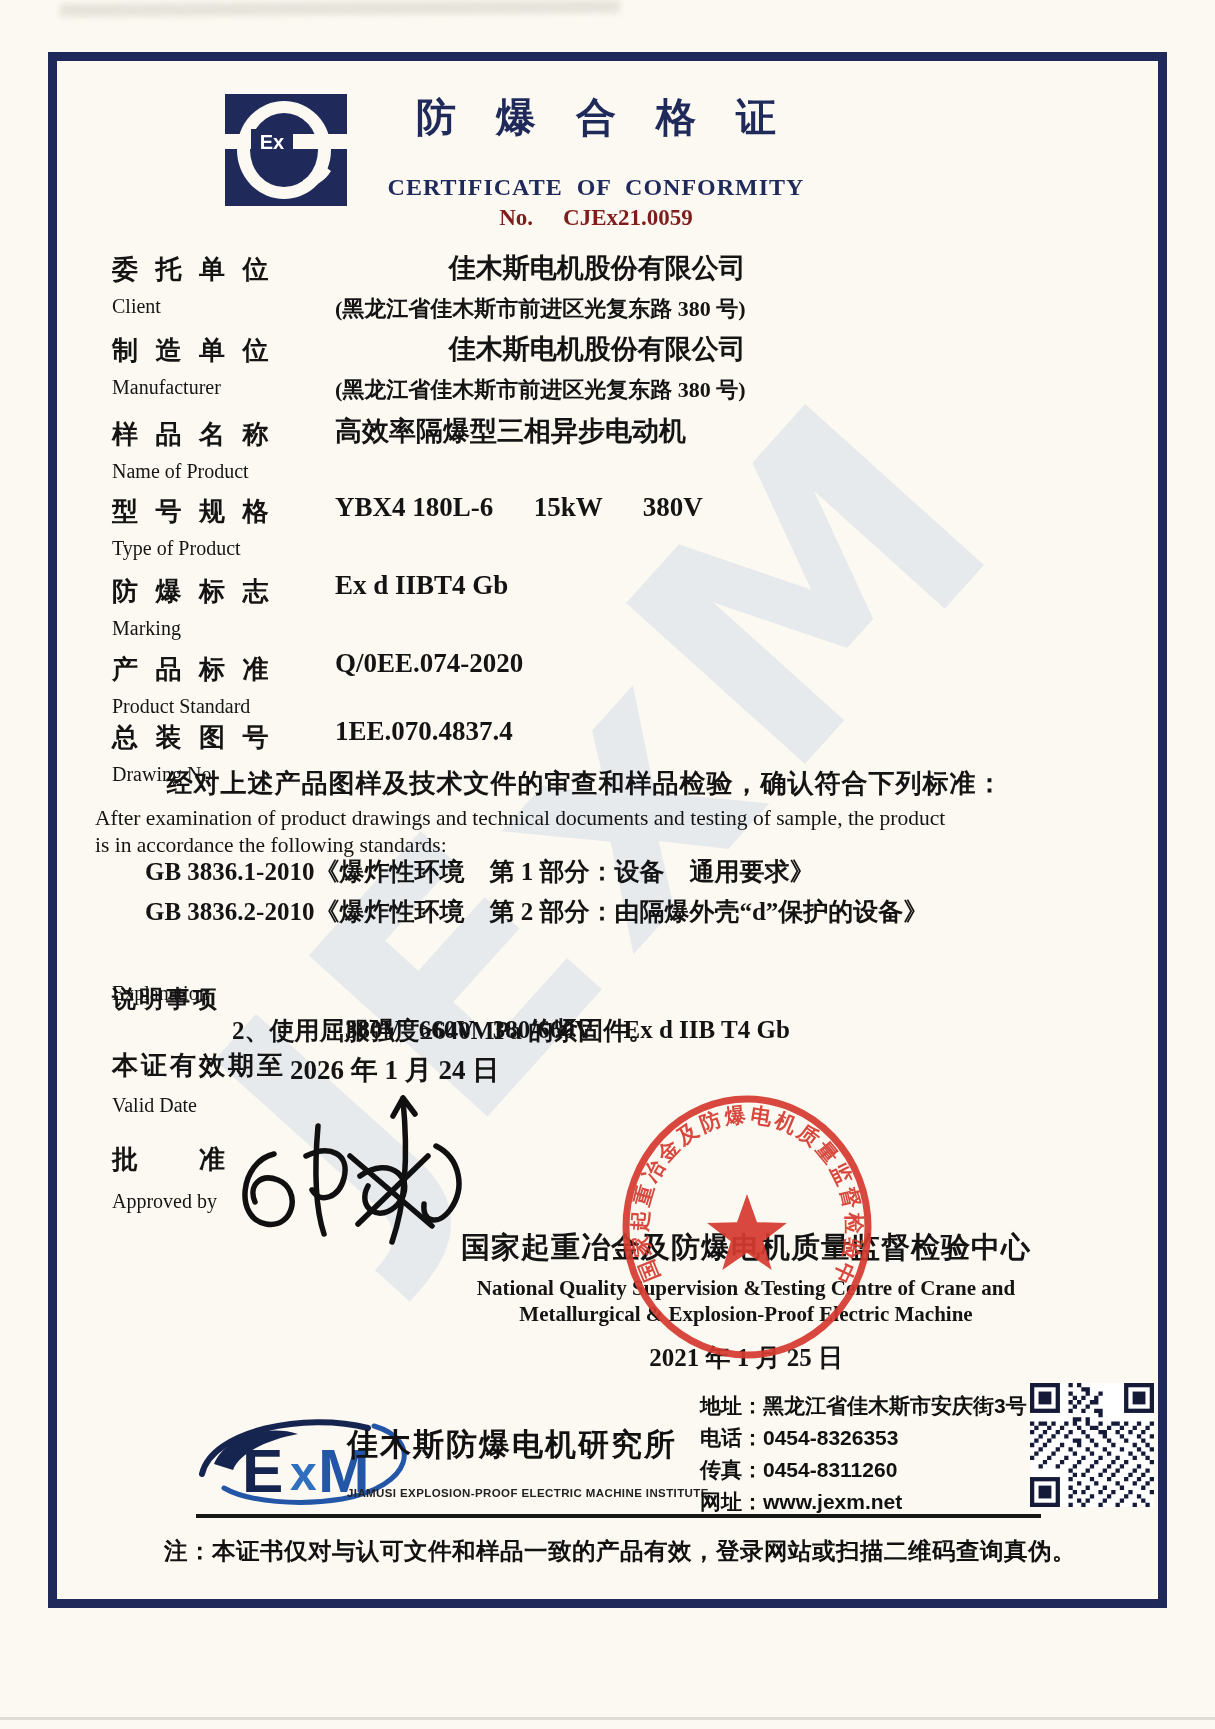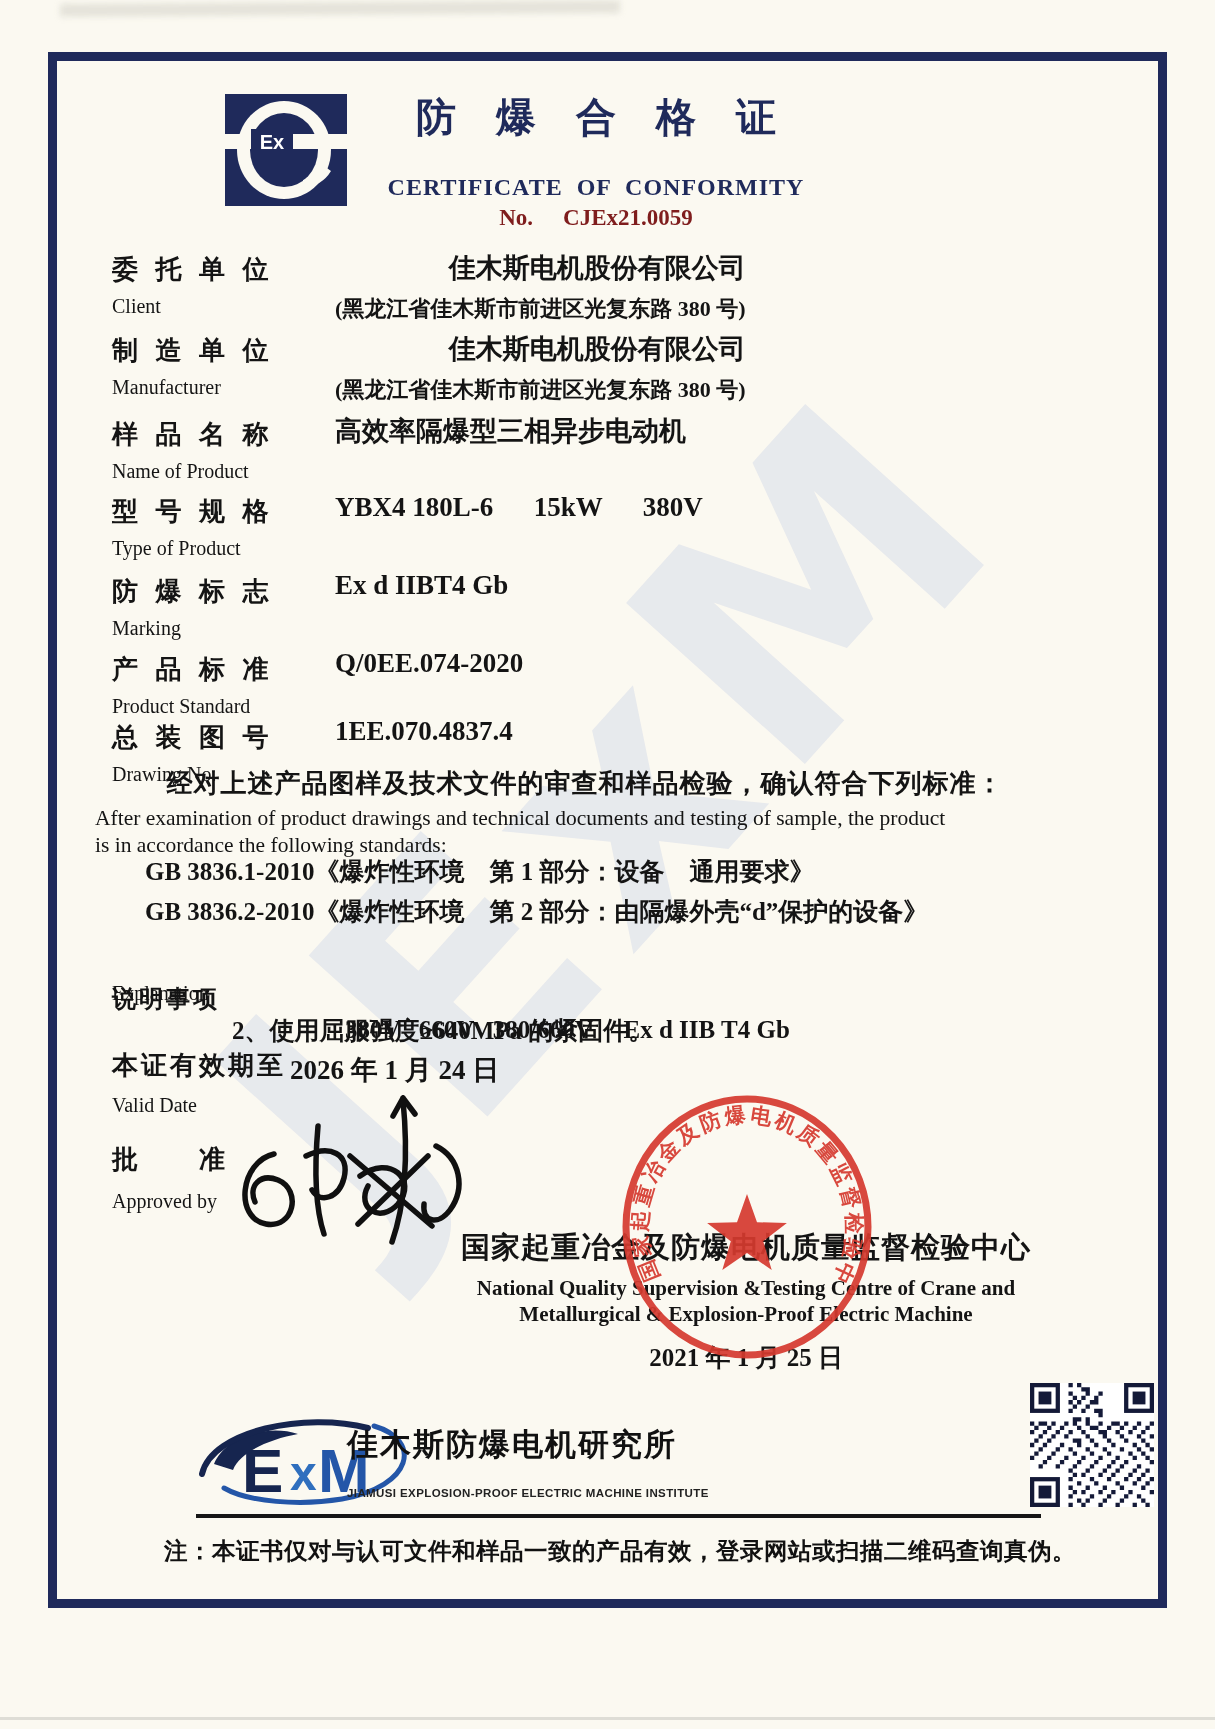--- a/index.html
+++ b/index.html
@@ -197,20 +197,26 @@
     <text x="56" y="80" font-family="Liberation Sans,DejaVu Sans,sans-serif" font-size="62" font-weight="bold" fill="#16254f">E</text>
     <text x="104" y="78" font-family="Liberation Sans,DejaVu Sans,sans-serif" font-size="48" font-weight="bold" fill="#2f6fbe">x</text>
     <text x="132" y="80" font-family="Liberation Sans,DejaVu Sans,sans-serif" font-size="62" font-weight="bold" fill="#2456a8">M</text>
   </svg>
 
   <div class="abs" style="left:347px;top:1424px">
     <div class="org-zh">佳木斯防爆电机研究所</div>
     <div class="org-en">JIAMUSI EXPLOSION-PROOF ELECTRIC MACHINE INSTITUTE</div>
   </div>
 
+  <div class="abs contacts">
+    <div class="row"><span>地址：</span><span>黑龙江省佳木斯市安庆街3号</span></div>
+    <div class="row"><span>电话：</span><span>0454-8326353</span></div>
+    <div class="row"><span>传真：</span><span>0454-8311260</span></div>
+    <div class="row"><span>网址：</span><span>www.jexm.net</span></div>
+  </div>
 
   <svg class="abs" style="left:1030px;top:1383px" width="124" height="124" viewBox="0 0 29 29">
     <rect x="0" y="0" width="29" height="29" fill="#ffffff"></rect>
     <g fill="#141a38">
       <rect x="0" y="0" width="7" height="7"></rect>
         <rect x="22" y="0" width="7" height="7"></rect>
         <rect x="0" y="22" width="7" height="7"></rect>
     </g>
     <g fill="#ffffff">
       <rect x="1" y="1" width="5" height="5"></rect>

